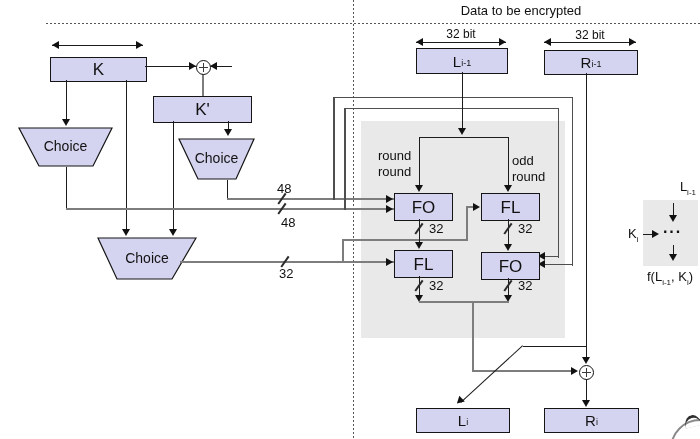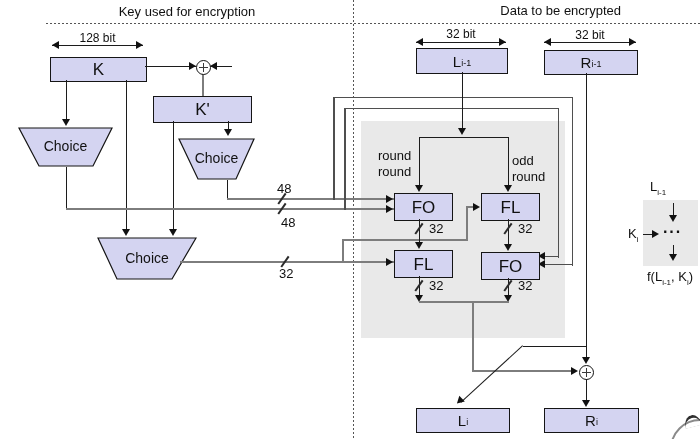--- a/index.html
+++ b/index.html
@@ -33,30 +33,28 @@
              text-align:center;font-size:14px;}
 </style>
 </head>
 <body>
 
 <div id="stage">
 
   <div class="dashh" style="left:46px;top:23px;width:654px;"></div>
   <div class="dashv" style="left:353px;top:0;height:439px;"></div>
 
-  <div class="lbl f13" style="left:90px;top:4px;width:194px;text-align:center;">Key used for encryption</div>
-  <div class="lbl f13" style="left:421px;top:3px;width:200px;text-align:right;">Data to be encrypted</div>
+  <div class="lbl f13" style="left:421px;top:3px;width:200px;text-align:center;">Data to be encrypted</div>
 
   <div class="panel" style="left:361px;top:121px;width:204px;height:217px;"></div>
   <div class="panel" style="left:643px;top:200px;width:55px;height:66px;"></div>
 
   <div class="hline" style="left:52px;top:45px;width:91px;"></div>
   <div class="ar ar-l" style="left:52px;top:41px;"></div>
   <div class="ar ar-r" style="left:136px;top:41px;"></div>
-  <div class="lbl f12" style="left:52px;top:31px;width:91px;text-align:center;">128 bit</div>
 
   <div class="box" style="left:50px;top:57px;width:95px;height:23px;">
       <span>K</span>
     </div>
   <div class="box" style="left:153px;top:96px;width:97px;height:25px;">
       <span>K'</span>
     </div>
 
   <div class="hline" style="left:145px;top:66px;width:51px;"></div>
   <div class="ar ar-r" style="left:189px;top:62px;"></div>
@@ -210,21 +208,21 @@
 
   <div class="box" style="left:416px;top:408px;width:92px;height:23px;font-size:15px;">
     <span>L</span>
       <sub>i</sub>
   </div>
   <div class="box" style="left:544px;top:408px;width:93px;height:23px;font-size:15px;">
     <span>R</span>
       <sub>i</sub>
   </div>
 
-  <div class="lbl f13" style="left:650px;top:179px;width:46px;text-align:left;">
+  <div class="lbl f13" style="left:650px;top:179px;width:46px;text-align:right;">
     <span>L</span><sub style="font-size:8px;">i-1</sub>
   </div>
   <div class="vline" style="left:673px;top:203px;height:14px;"></div>
   <div class="ar ar-d" style="left:669px;top:215px;"></div>
   <div class="lbl f13" style="left:628px;top:226px;">
     <span>K</span><sub style="font-size:8px;">i</sub>
   </div>
   <div class="hline" style="left:643px;top:234px;width:11px;"></div>
   <div class="ar ar-r" style="left:652px;top:230px;"></div>
   <div class="lbl" style="left:663px;top:223px;font-size:16px;font-weight:bold;letter-spacing:1px;">···</div>

